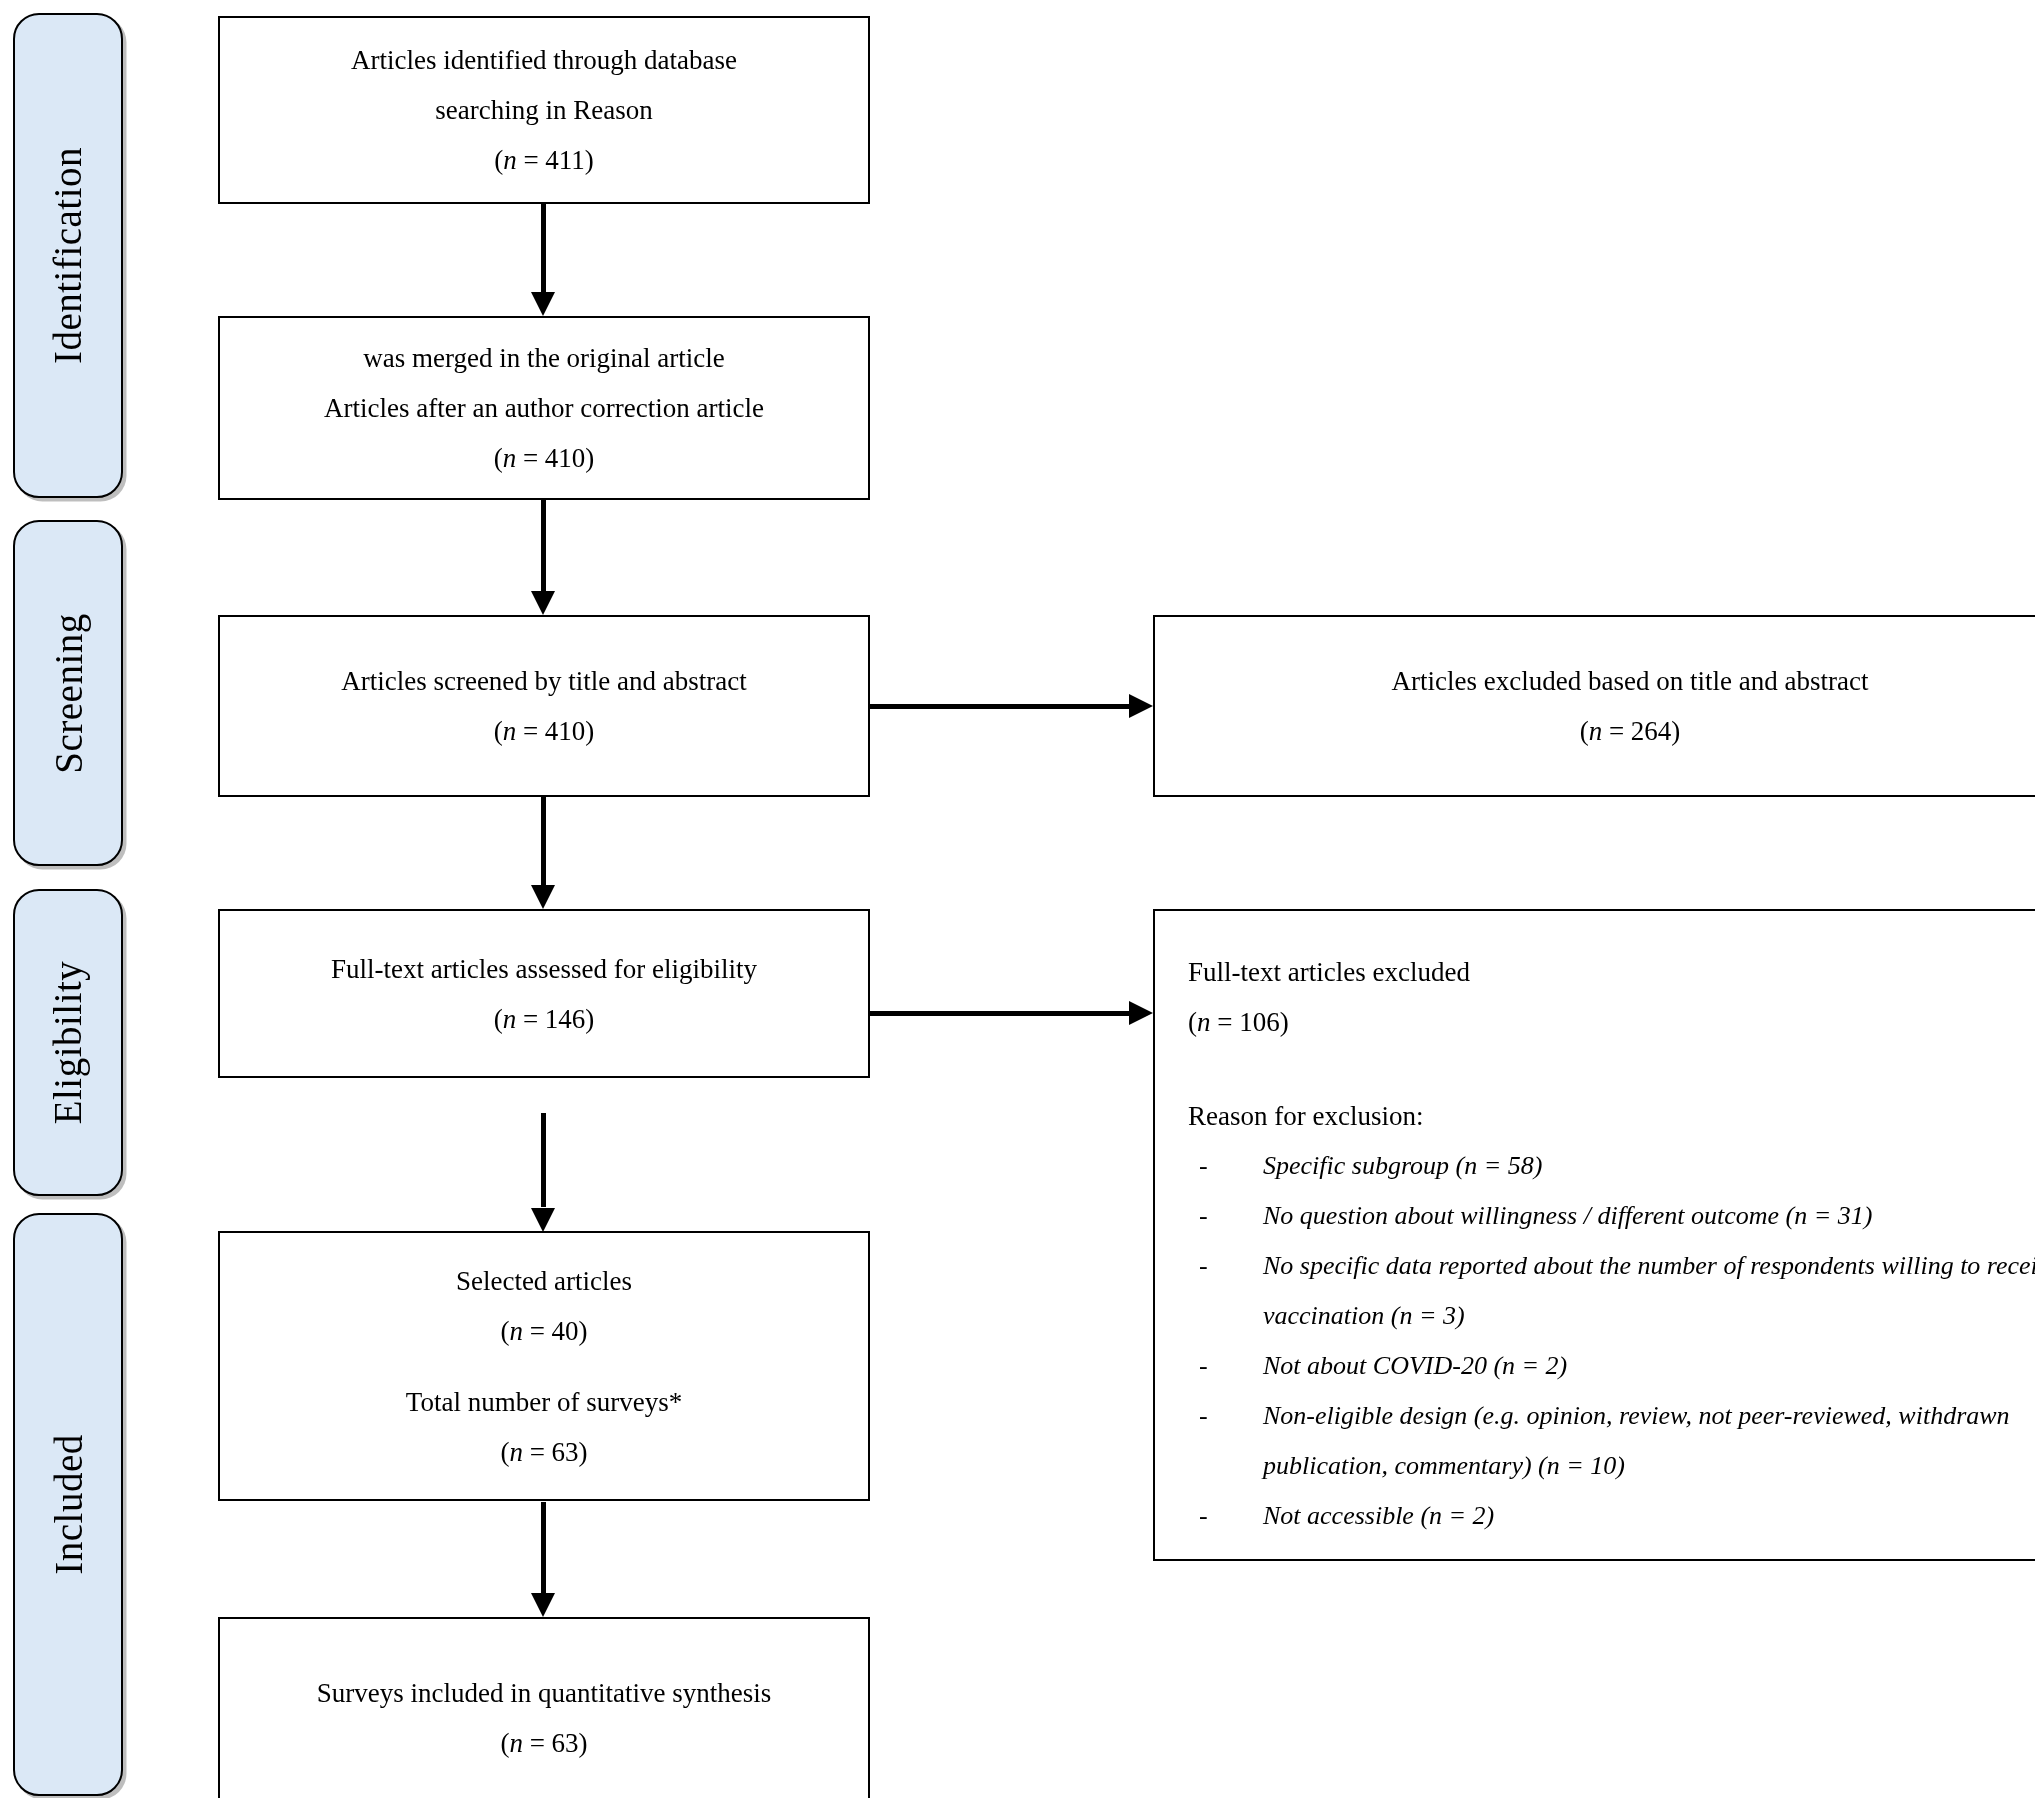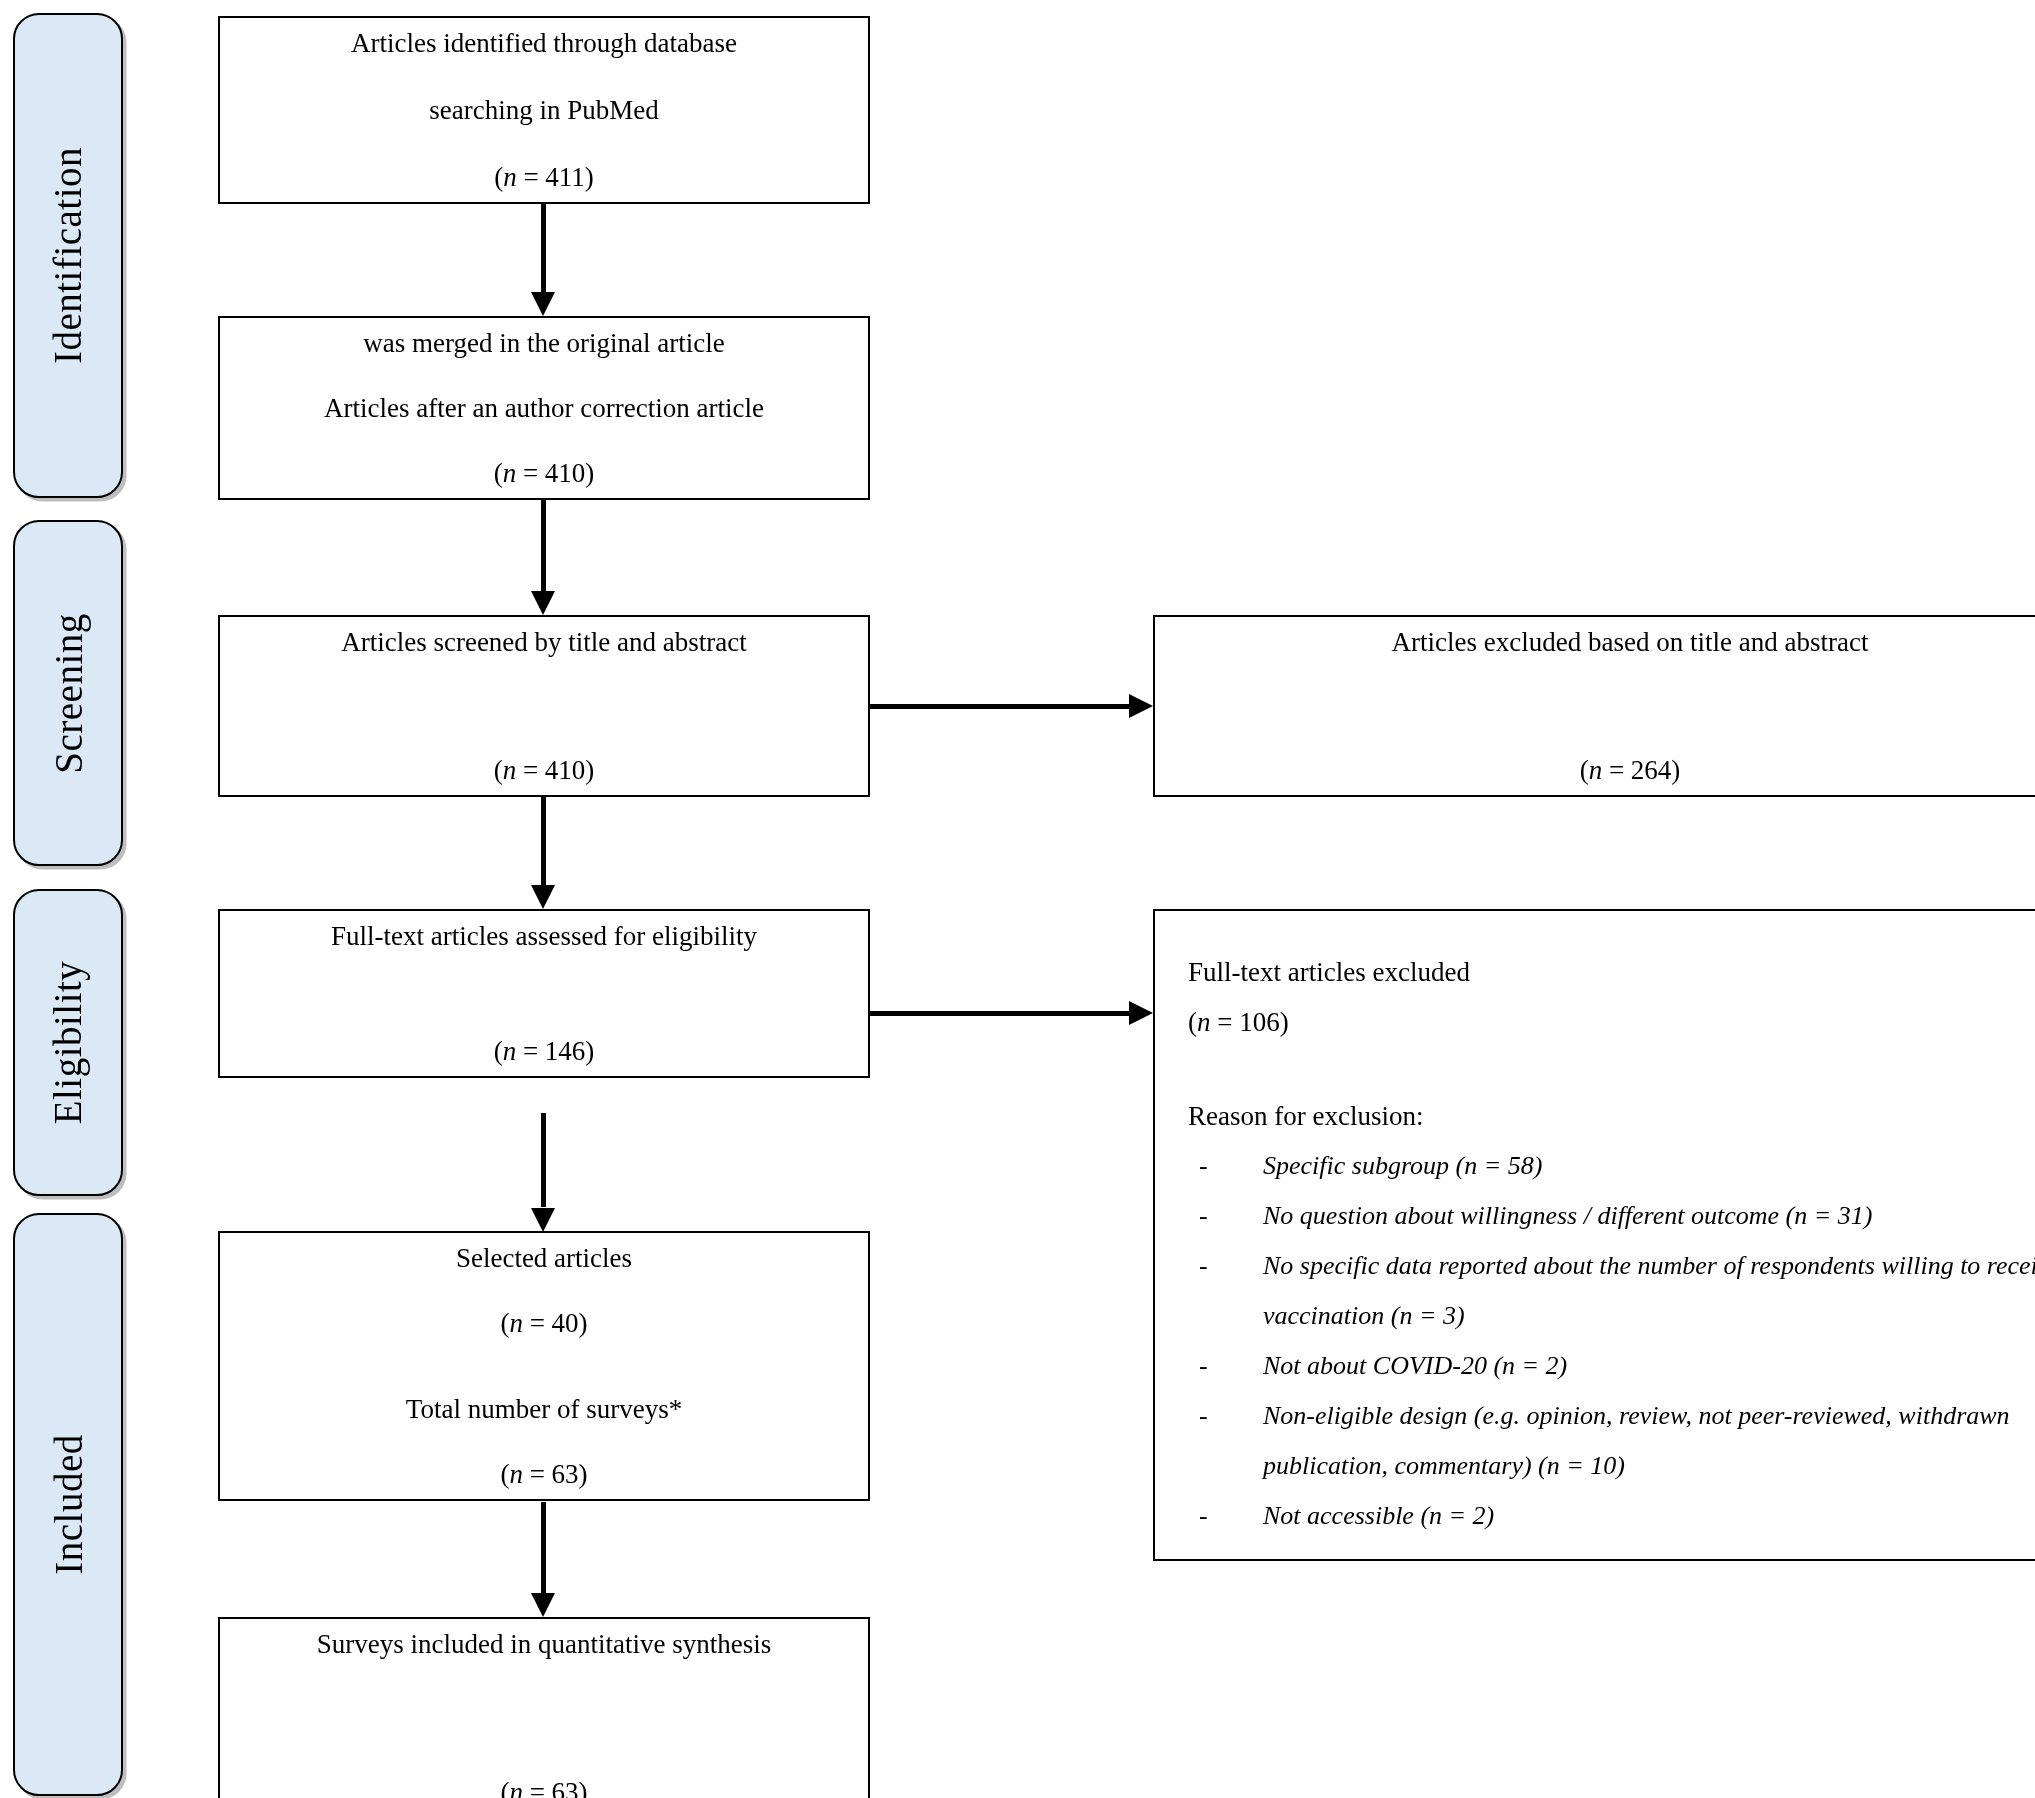--- a/index.html
+++ b/index.html
@@ -38,21 +38,21 @@
     background: #ffffff;
     border: 2.5px solid #000000;
     box-sizing: border-box;
     font-size: 27px;
     line-height: 50px;
   }
   .fbox.centered {
     display: flex;
     flex-direction: column;
     align-items: center;
-    justify-content: space-between;
+    justify-content: center;
     text-align: center;
   }
   .main-col { left: 218px; width: 652px; }
   .right-col { left: 1153px; width: 954px; }
 
   .nline i, .itext, .marker { font-style: italic; }
   .stanza-gap { margin-top: 21px; }
 
   
   .detail {
@@ -89,21 +89,21 @@
   </div>
   <div class="stage" style="top:889px;height:303px">
     <span class="stage-label">Eligibility</span>
   </div>
   <div class="stage" style="top:1213px;height:579px">
     <span class="stage-label">Included</span>
   </div>
 
   <div class="fbox centered main-col" style="top:16px;height:188px">
     <div class="line">Articles identified through database</div>
-    <div class="line">searching in PubMed</div>
+    <div class="line">searching in Reason</div>
     <div class="line nline">(<i>n</i> = 411)</div>
   </div>
 
   <div class="fbox centered main-col" style="top:316px;height:184px">
     <div class="line">was merged in the original article</div>
     <div class="line">Articles after an author correction article</div>
     <div class="line nline">(<i>n</i> = 410)</div>
   </div>
 
   <div class="fbox centered main-col" style="top:615px;height:182px">

